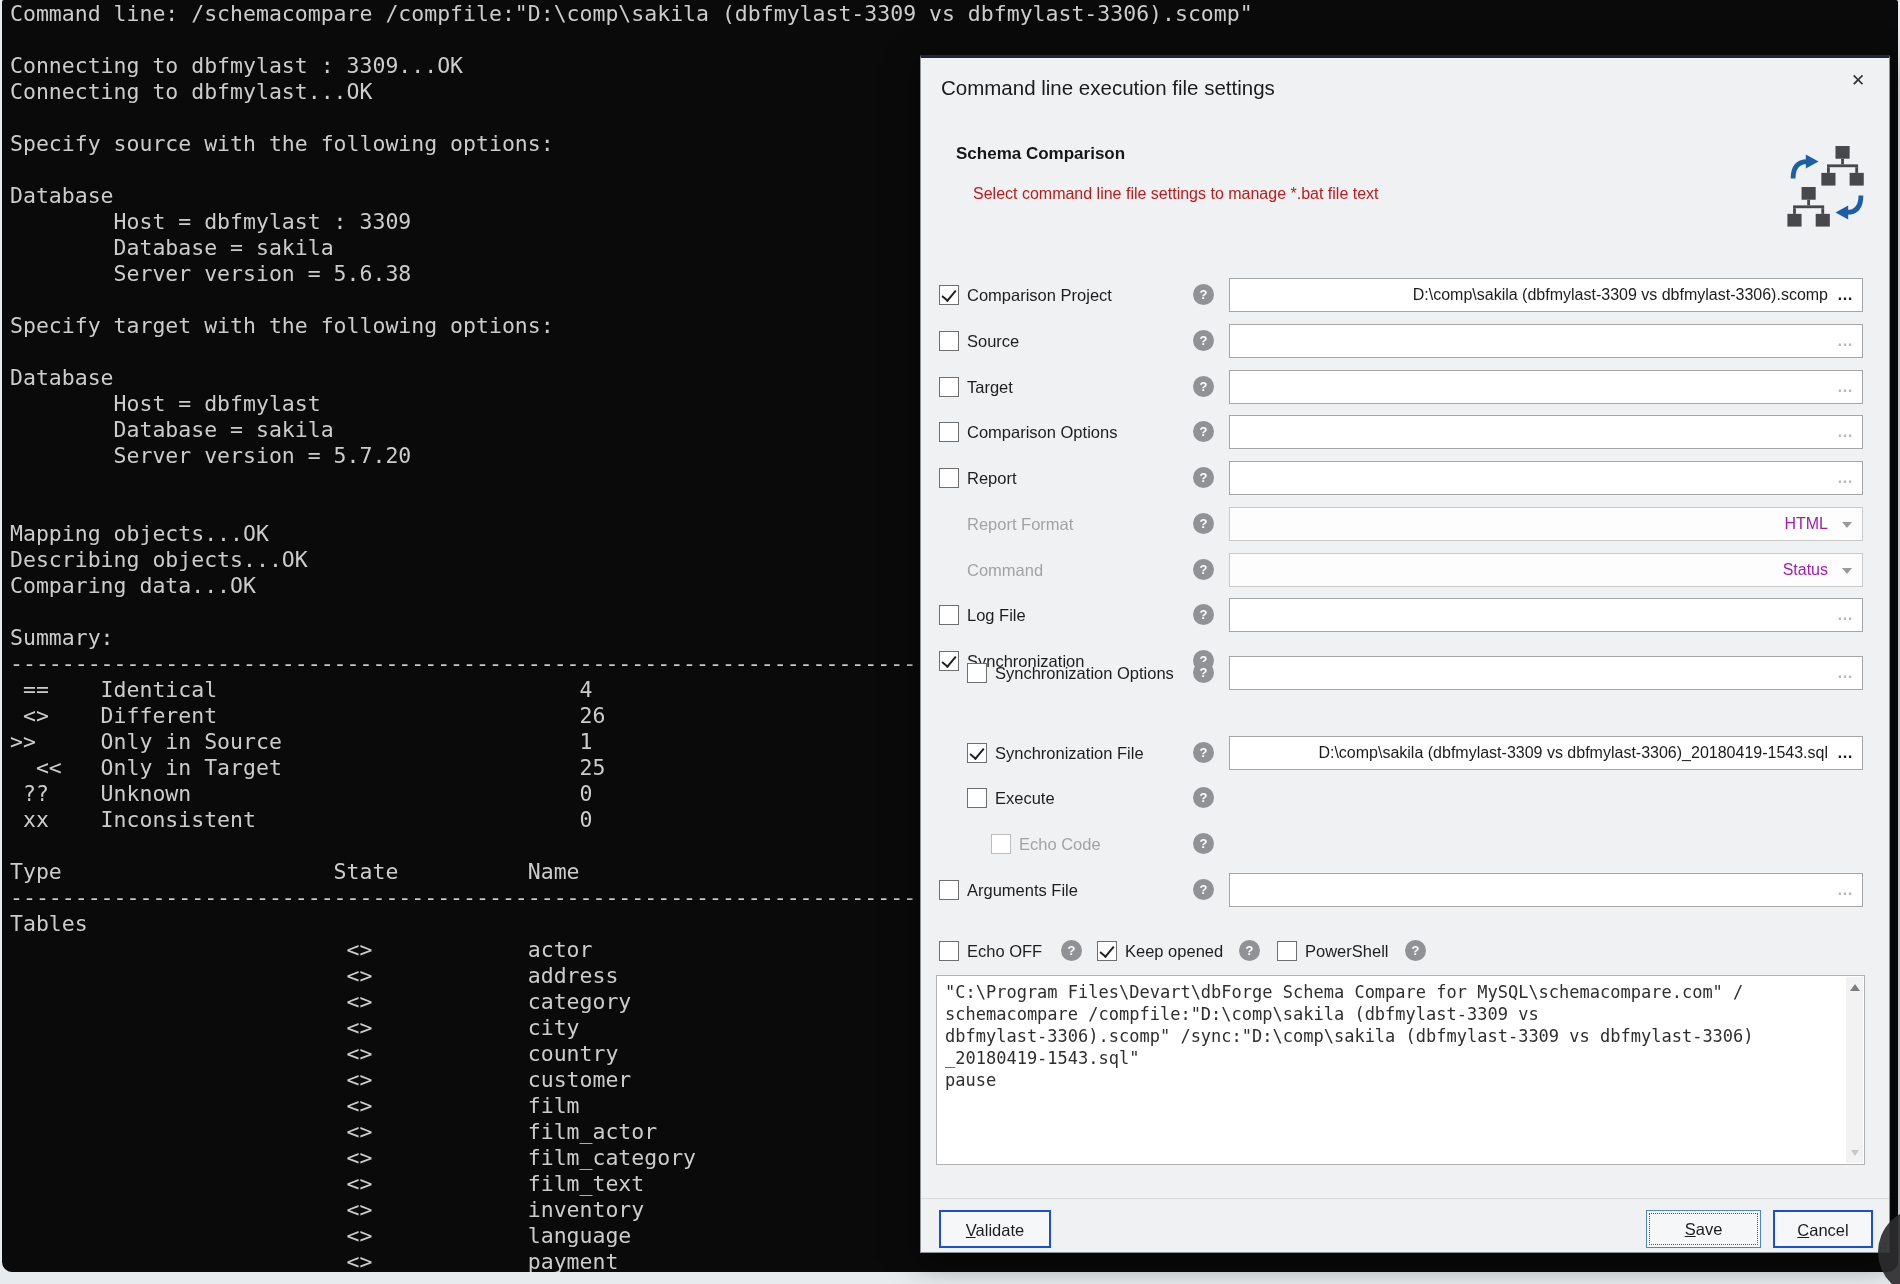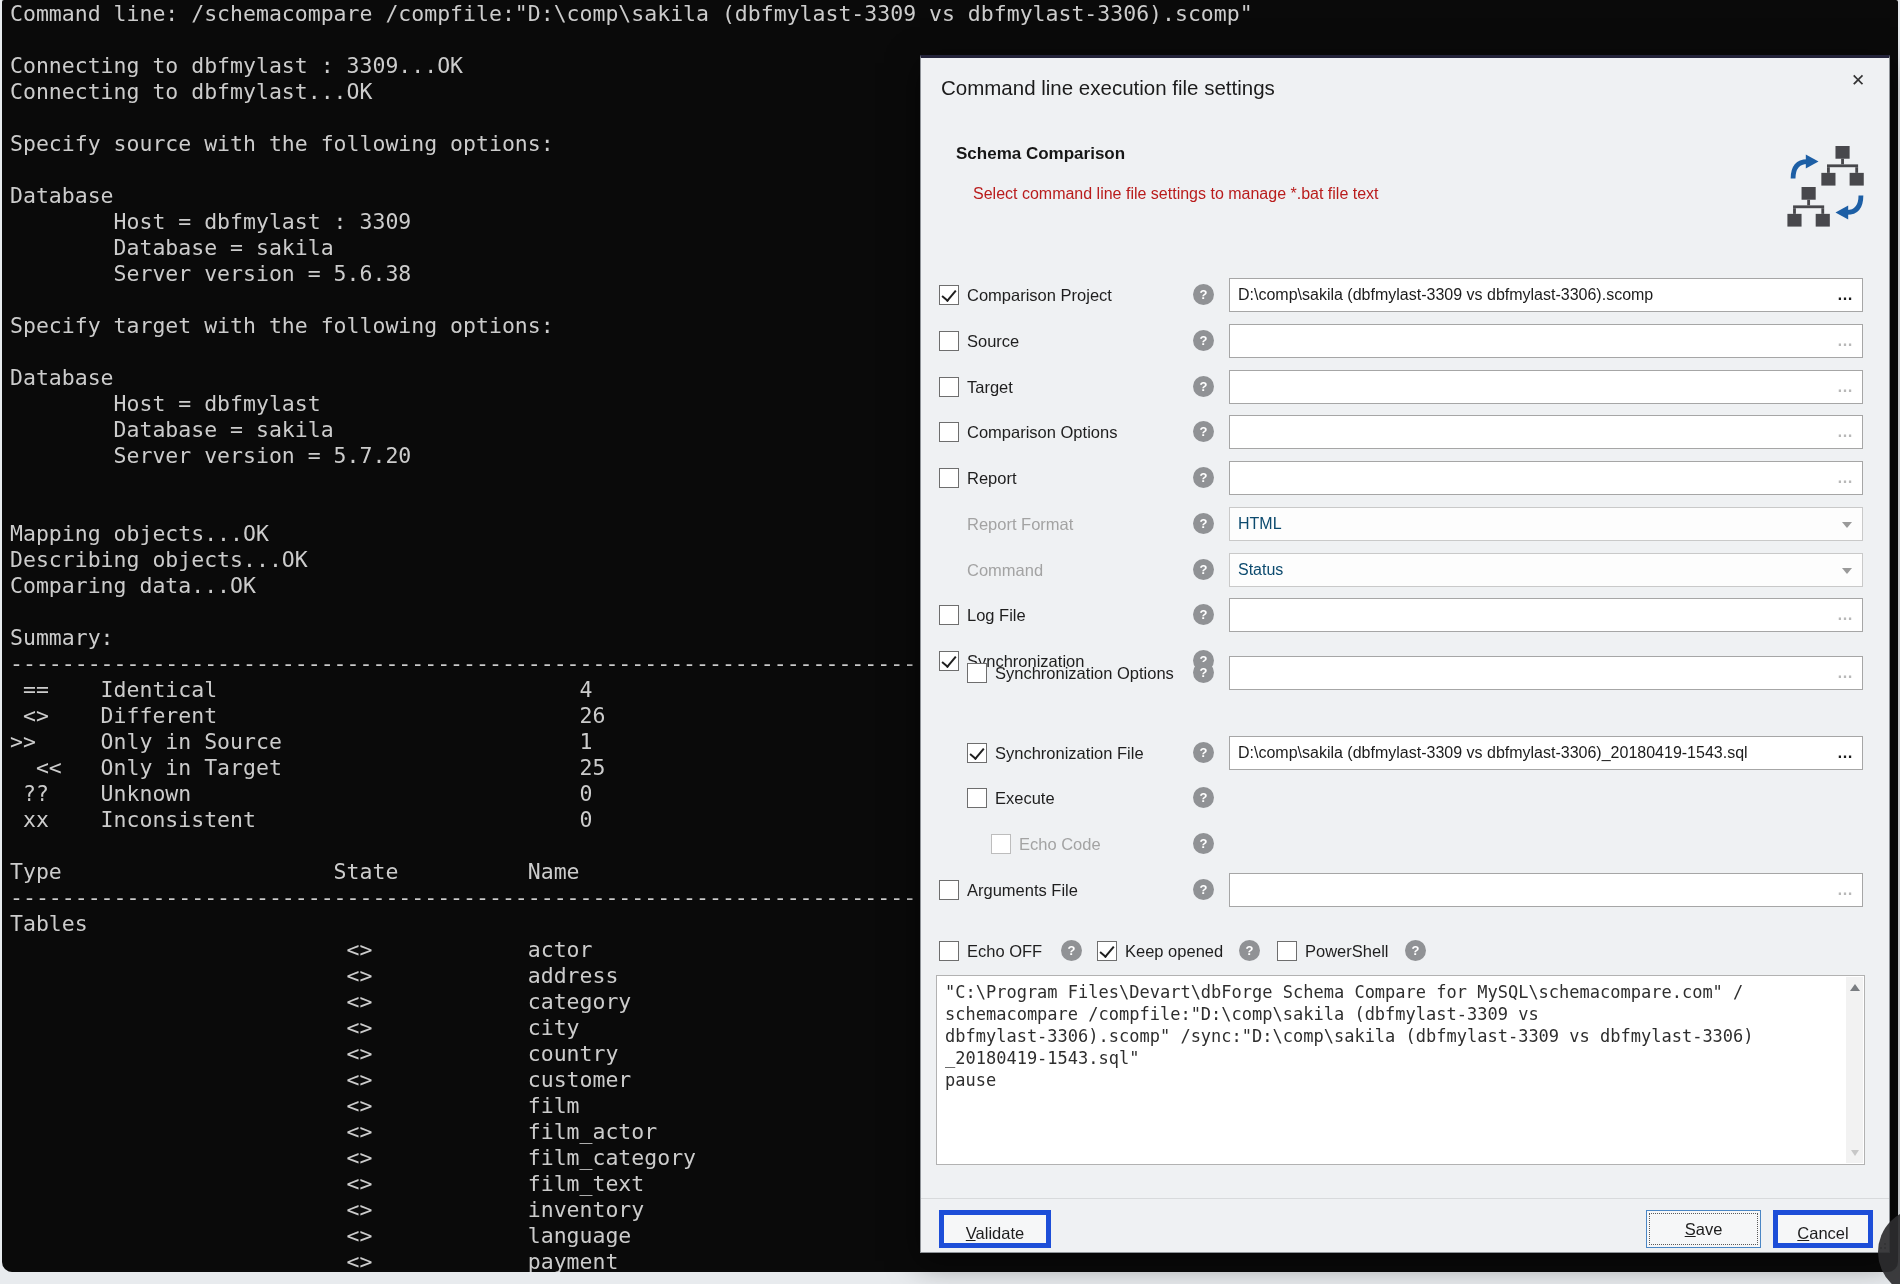--- a/index.html
+++ b/index.html
@@ -34,45 +34,45 @@
   .row.ind1 .lbl{left:74px;}
   .row.ind2 .lbl{left:98px;}
   .row.nocb .lbl{left:46px;}
   .row.disabled .lbl{color:#a3a3a3;}
   .help{position:absolute;left:272px;top:7px;width:21px;height:21px;border-radius:50%;
         background:#909295;color:#fff;font-size:13px;font-weight:bold;text-align:center;
         line-height:21px;}
   .field{position:absolute;left:308px;top:1px;width:634px;height:34px;background:#fff;
          border:1px solid #a6a6a6;box-sizing:border-box;font-size:16px;line-height:32px;
          color:#1c1c1c;white-space:nowrap;overflow:hidden;}
-  .field .val{position:absolute;left:8px;right:34px;overflow:hidden;}
+  .field .val{position:absolute;left:8px;right:34px;overflow:hidden;text-align:right;}
   .field .dots{position:absolute;right:8px;top:0;color:#b8b8b8;font-weight:bold;letter-spacing:1px;}
   .field.has-value .dots{color:#1c1c1c;}
   .field.select{background:#fdfdfd;border-color:#c9c9c9;}
-  .field.select .val{color:#0c4a6e;}
+  .field.select .val{color:#a21caf;}
   .dd-arrow{position:absolute;right:10px;top:14px;width:0;height:0;border-left:5px solid transparent;
             border-right:5px solid transparent;border-top:6px solid #9a9a9a;}
   
   .inline-check{position:absolute;top:0;height:36px;}
   .inline-check .cb{left:0;}
   .inline-check .lbl{left:28px;}
   .inline-check .help{left:auto;position:relative;display:inline-block;}
   
   .bat{position:absolute;left:15px;top:917px;width:929px;height:190px;background:#fff;
        border:1px solid #b2b2b2;box-sizing:border-box;}
   .bat .txt{position:absolute;left:8px;top:5px;right:26px;bottom:4px;font-family:"DejaVu Sans Mono",monospace;
        font-size:17px;line-height:22px;color:#2e2e2e;white-space:pre;overflow:hidden;}
   .sbar{position:absolute;right:1px;top:1px;width:17px;bottom:1px;background:#f2f2f2;}
   .sbar .up{position:absolute;left:4px;top:7px;width:0;height:0;border-left:5px solid transparent;
             border-right:5px solid transparent;border-bottom:7px solid #7a7d81;}
   .sbar .dn{position:absolute;left:5px;bottom:7px;width:0;height:0;border-left:4px solid transparent;
             border-right:4px solid transparent;border-top:6px solid #c7c7c7;}
   
   .footer-line{position:absolute;left:0;right:0;top:1140px;height:1px;background:#d8dadc;}
-  .btn{position:absolute;top:1152px;height:38px;background:#f6f7f8;border:5px solid #1d4ed8;
+  .btn{position:absolute;top:1152px;height:38px;background:#f6f7f8;border:2px solid #1d4ed8;
        box-sizing:border-box;font-size:16.5px;color:#1d1d1d;text-align:center;line-height:36px;}
   .btn u{text-decoration:underline;}
   .btn.validate{left:18px;width:112px;}
   .btn.save{left:725px;width:115px;border:1px solid #4a86c4;}
   .btn.save::after{content:"";position:absolute;left:2px;top:2px;right:2px;bottom:2px;
        border:1px dotted #5a5a5a;}
   .btn.cancel{left:852px;width:100px;}
   .grip{position:absolute;right:3px;bottom:3px;width:8px;height:8px;}
   .grip i{position:absolute;width:2px;height:2px;background:#8a8a8a;}
   .grip i:nth-child(1){right:0;bottom:0;}

